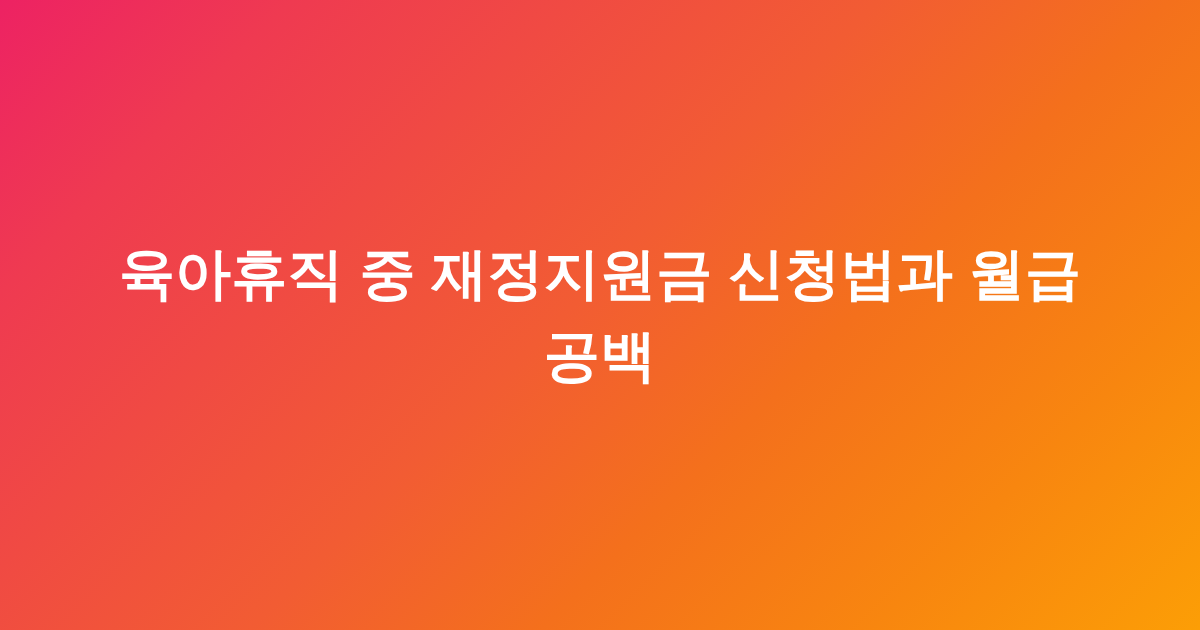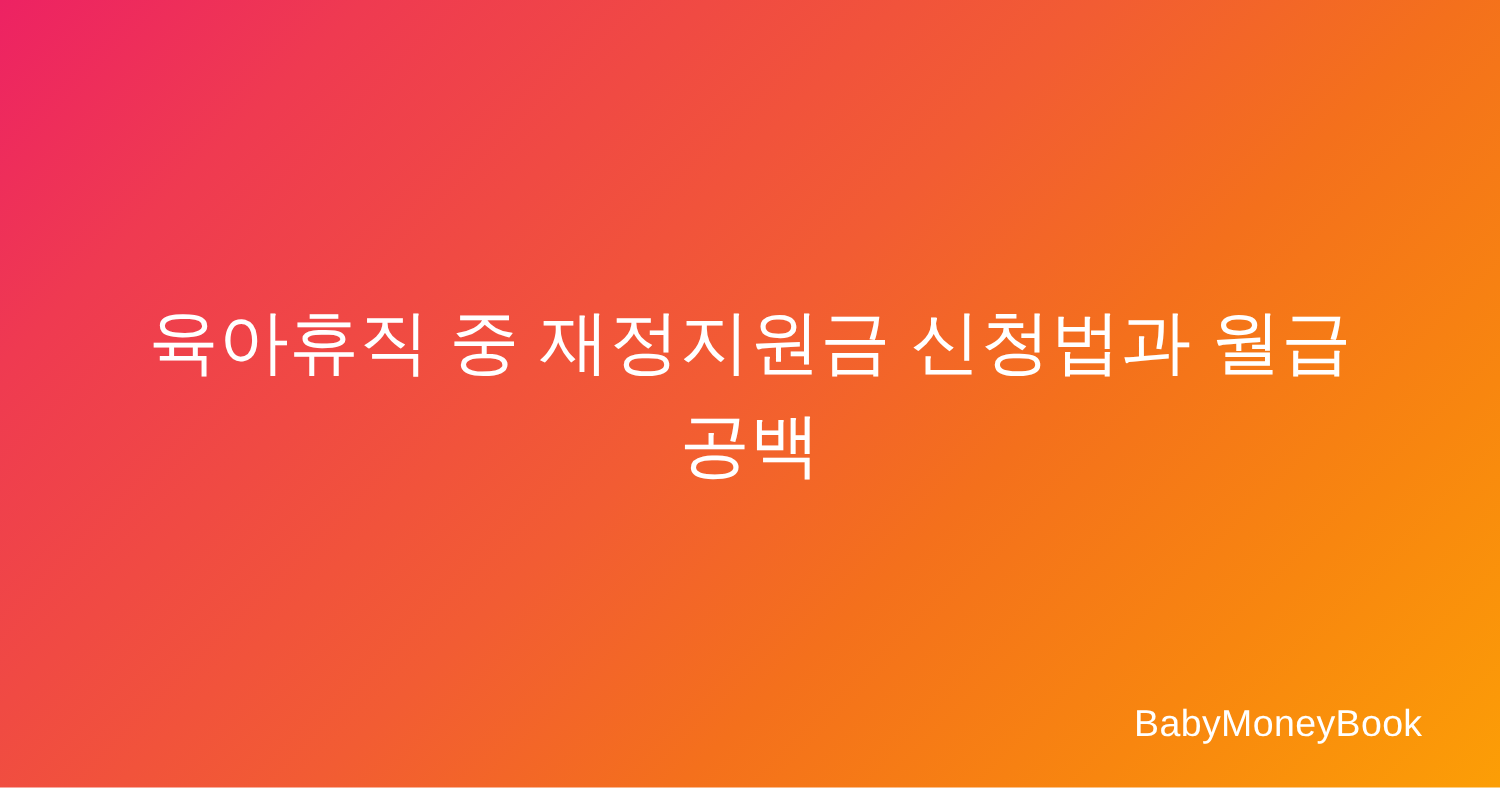--- a/index.html
+++ b/index.html
@@ -53,21 +53,21 @@
   }
 
   .og-title {
     margin: 0;
     width: 100%;
     max-width: 1020px;
     text-align: center;
     color: #ffffff;
     font-family: "Liberation Sans", "DejaVu Sans", sans-serif;
     font-size: 56px;
-    font-weight: 400;
+    font-weight: 700;
     line-height: 82px;
     letter-spacing: 0.2px;
     word-break: keep-all;
     overflow-wrap: break-word;
   }
 
   
   .brand {
     position: absolute;
     right: 62px;
@@ -83,15 +83,14 @@
 </style>
 </head>
 <body>
 
 <div class="og-card">
 
   <div class="title-wrap">
     <h1 class="og-title">육아휴직 중 재정지원금 신청법과 월급 공백</h1>
   </div>
 
-  <div class="brand">BabyMoneyBook</div>
 
 </div>
 
 </body></html>

